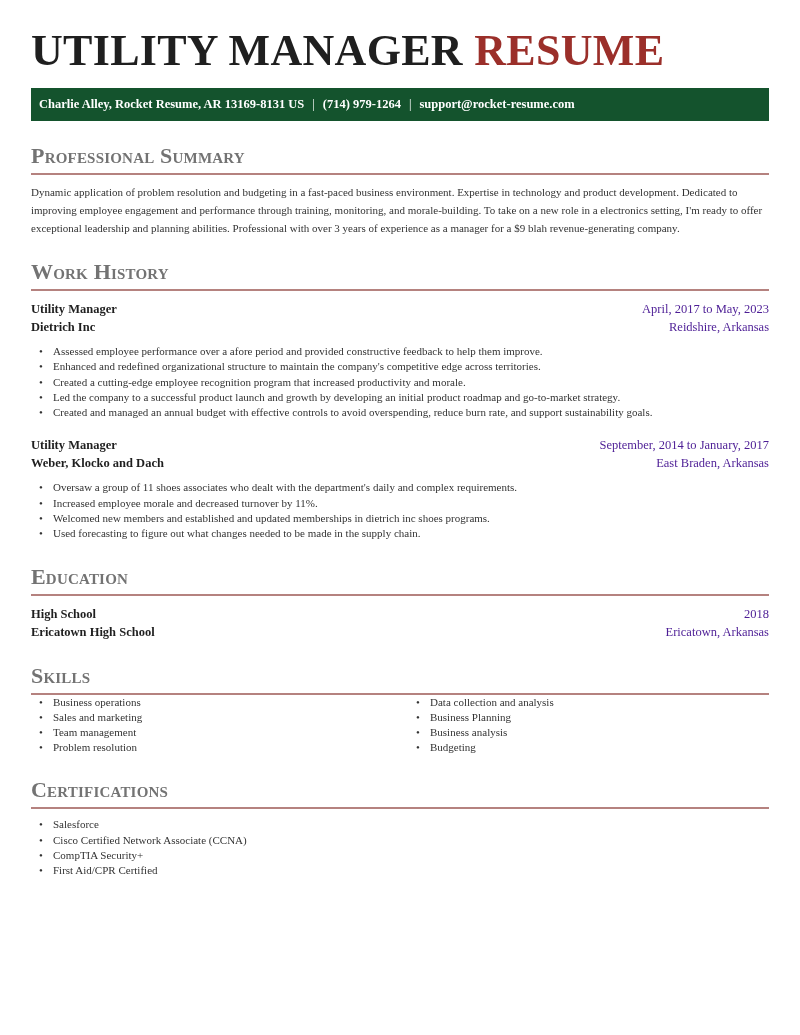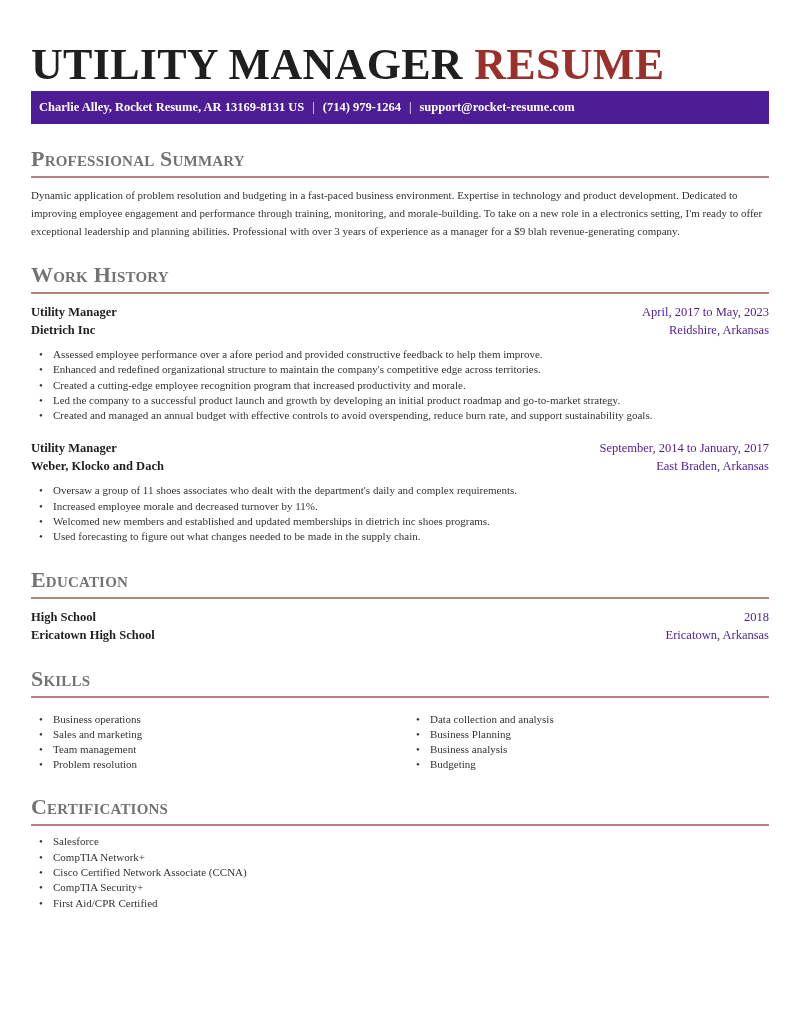--- a/index.html
+++ b/index.html
@@ -7,36 +7,36 @@
       width: 800px;
       height: 1035px;
       background: #ffffff;
       font-family: "Liberation Serif", "DejaVu Serif", serif;
       color: #222222;
     }
     .page {
       position: relative;
       width: 800px;
       height: 1035px;
-      padding: 14px 31px;
+      padding: 0 31px;
     }
     .title {
       padding-top: 27px;
       font-size: 44px;
       font-weight: bold;
       letter-spacing: 0.3px;
       line-height: 48px;
       color: #1f1f1f;
       white-space: nowrap;
     }
     .title .accent { color: #9b2f2a; }
     .contact-bar {
-      margin-top: 2px;
+      margin-top: 13px;
       height: 33px;
-      background: #4c1d95;
+      background: #14532d;
       color: #ffffff;
       font-size: 12.5px;
       font-weight: bold;
       display: flex;
       align-items: center;
       padding-left: 8px;
       white-space: nowrap;
     }
     .contact-bar .sep { margin: 0 8px; font-weight: normal; }
     .section { margin-top: 22px; }
@@ -86,21 +86,21 @@
     }
     ul.bullets li::before {
       content: "•";
       position: absolute;
       left: 0;
       top: 0;
       font-size: 11px;
     }
     .skills-grid {
       display: flex;
-      margin-top: 14px;
+      margin-top: 0;
       gap: 16px;
     }
     .skills-grid ul.bullets { margin-top: 0; width: 363px; }
     .skills-grid ul.bullets li { line-height: 15.2px; }
   </style>
 </head>
 <body>
 
 <div class="page">
 
@@ -195,20 +195,19 @@
         <li>Budgeting</li>
       </ul>
     </div>
   </section>
 
   <section class="section">
     <h2 class="section-title">Certifications</h2>
     <div class="rule"></div>
     <ul class="bullets">
       <li>Salesforce</li>
-      <li>CompTIA Network+</li>
       <li>Cisco Certified Network Associate (CCNA)</li>
       <li>CompTIA Security+</li>
       <li>First Aid/CPR Certified</li>
     </ul>
   </section>
 
 </div>
 
 </body></html>

